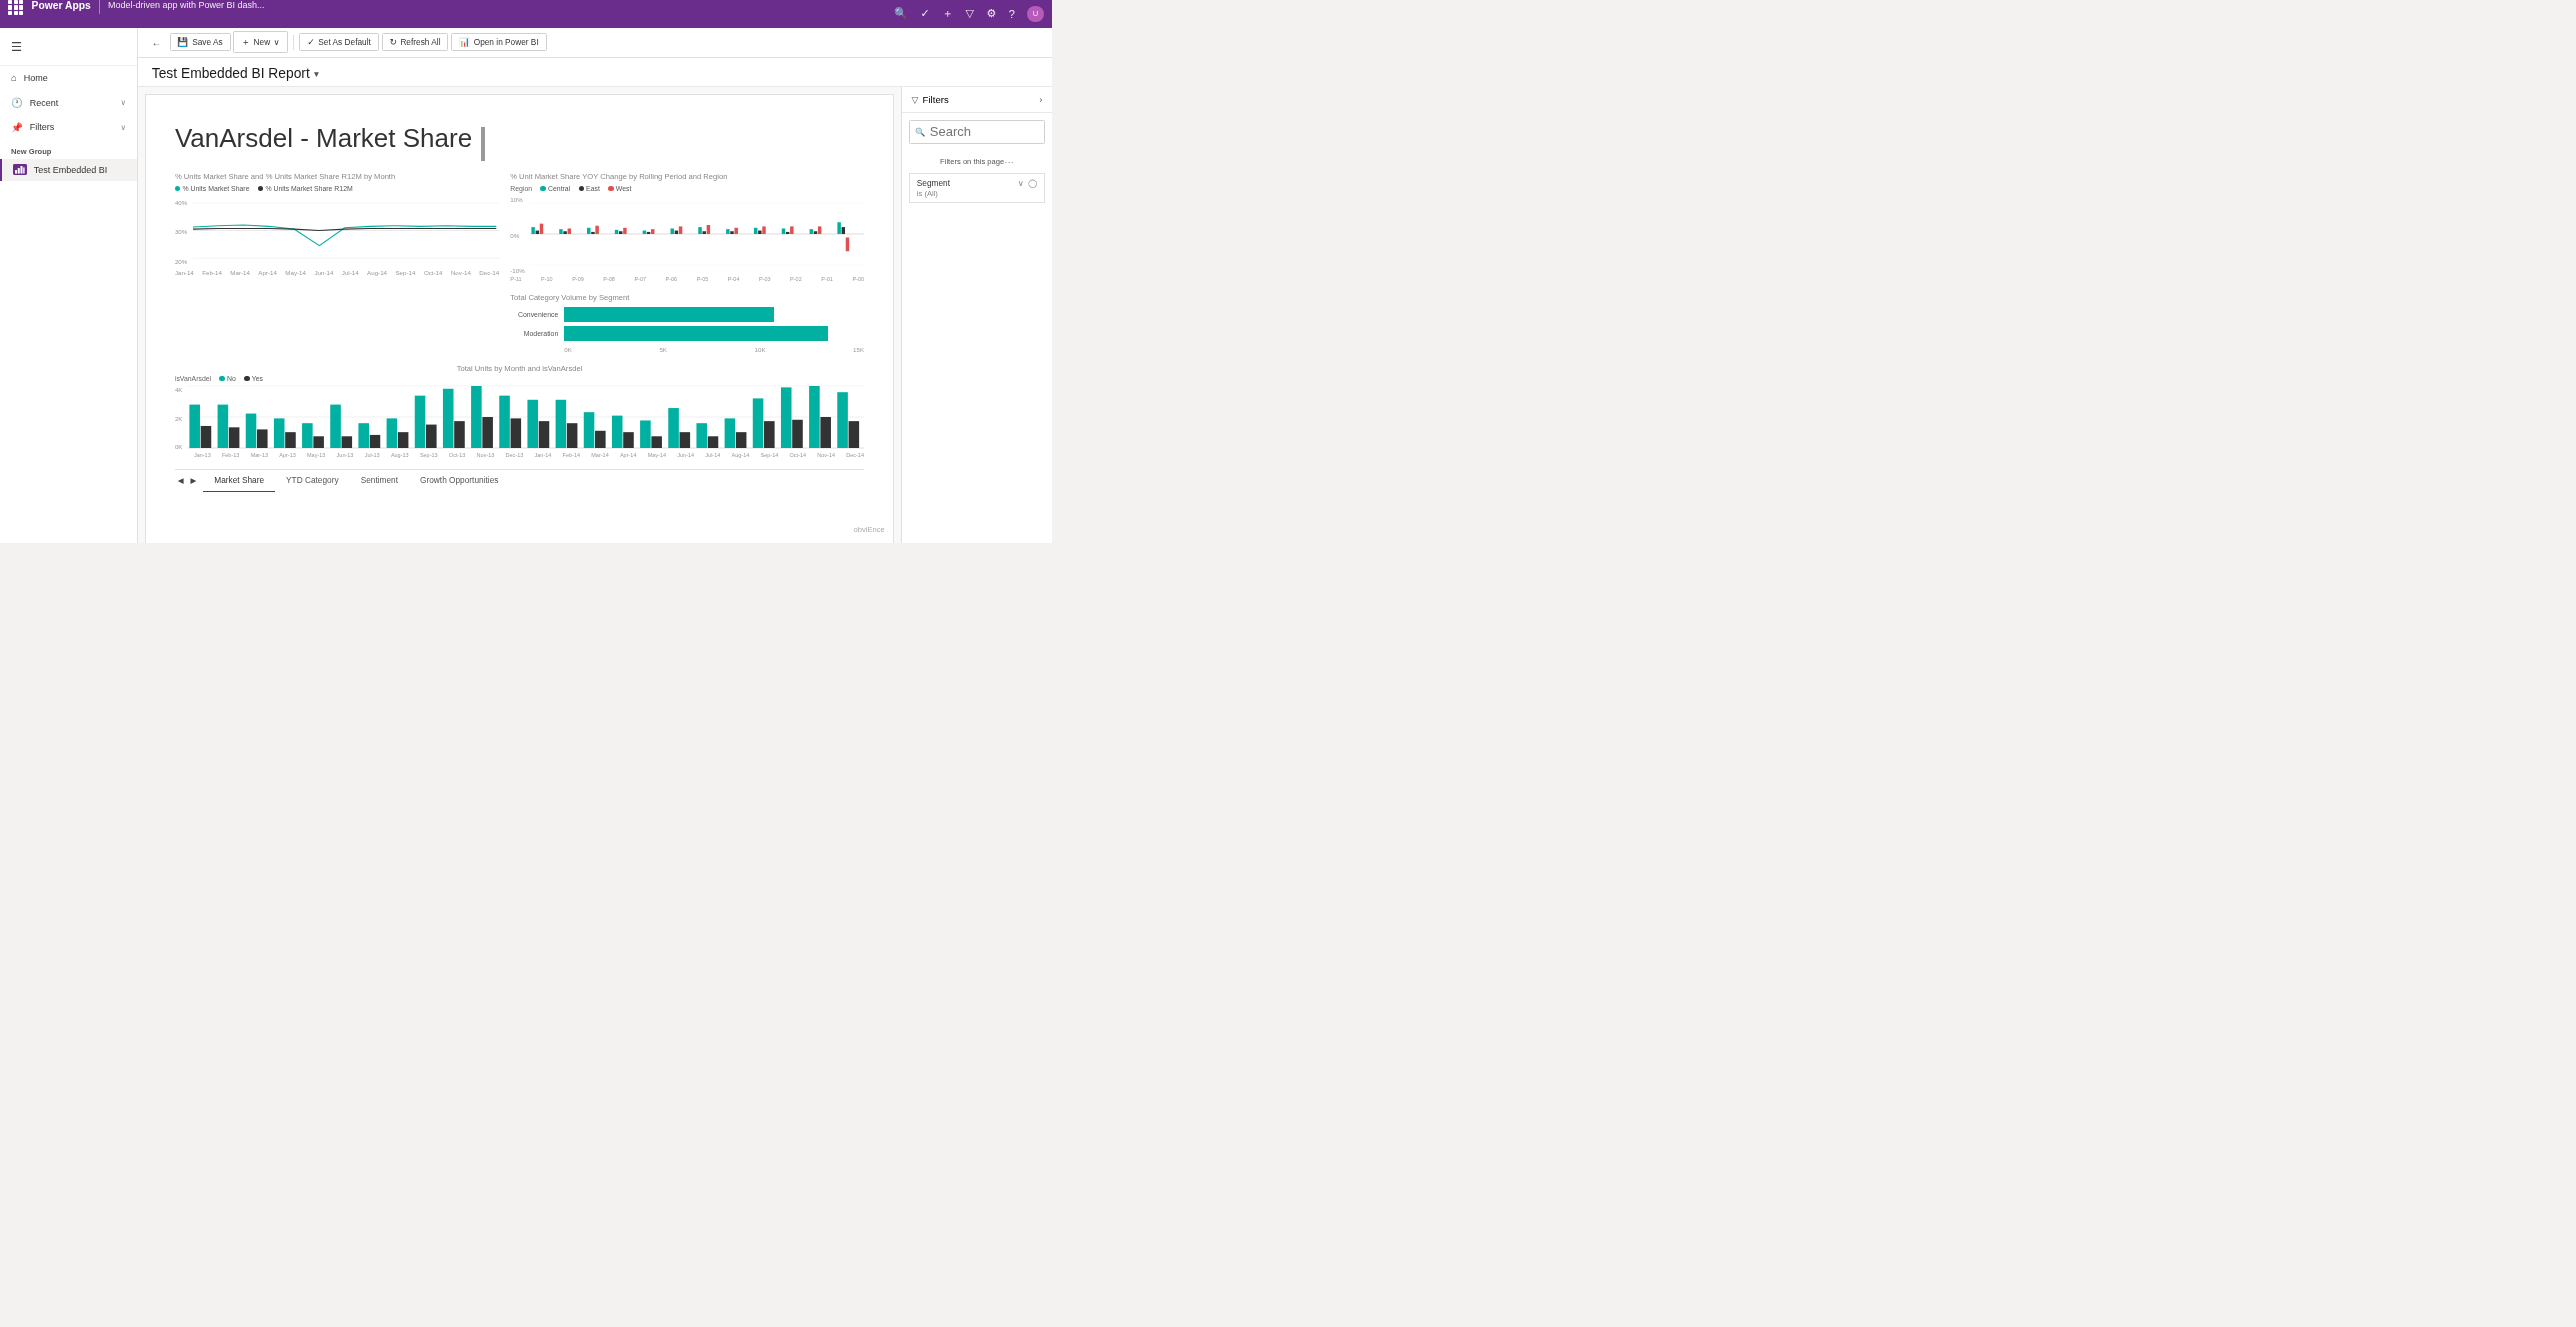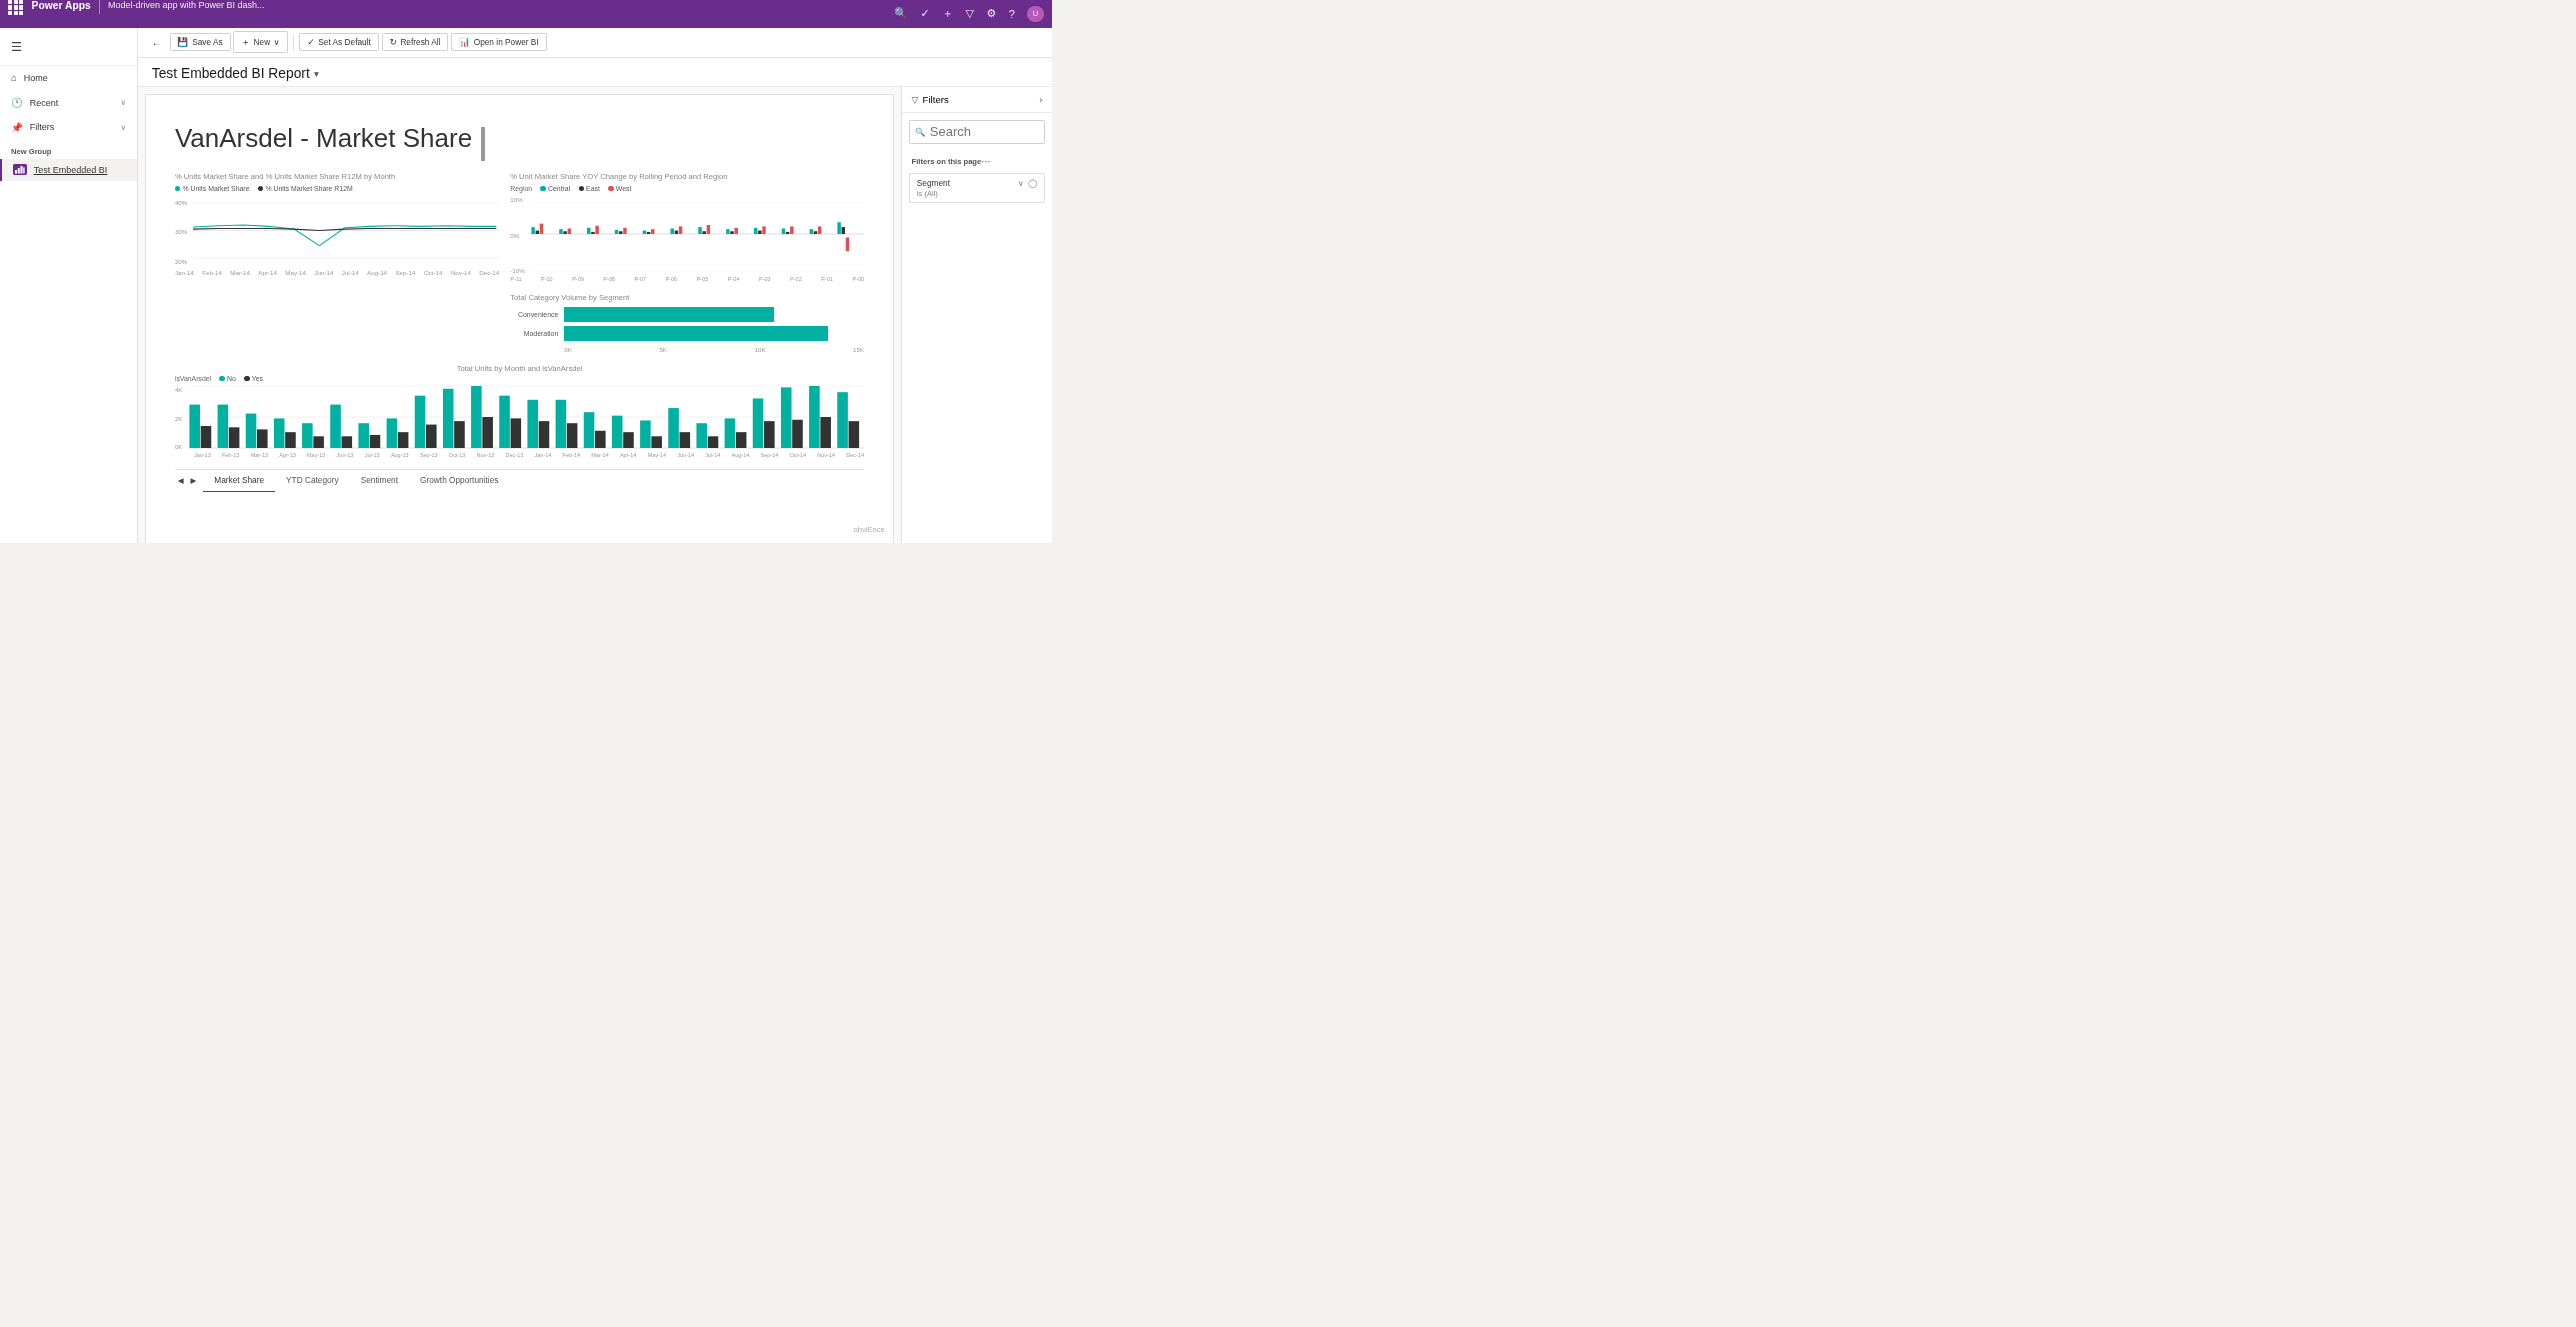--- a/index.html
+++ b/index.html
@@ -47,21 +47,21 @@
     .sidebar-item .si-icon { font-size: 9.6px; color: #555; }
     .sidebar-item .si-arrow { margin-left: auto; font-size: 7.6px; color: #888; }
     .sidebar-group-label {
       padding: 6.9px 11px 2.8px; font-size: 7.6px; font-weight: 600; color: #555; text-transform: none;
     }
     .sidebar-nav-item {
       display: flex; align-items: center; gap: 6.9px;
       padding: 5.5px 11px; cursor: pointer; color: #333; font-size: 9px;
       border-left: 2.1px solid transparent;
     }
-    .sidebar-nav-item.active { border-left: 2.1px solid #6b2d8b; background: #f3f2f1; text-decoration: underline; }
+    .sidebar-nav-item.active { border-left: 2.1px solid #6b2d8b; background: #f3f2f1; }
     .sidebar-nav-item .nav-icon {
       width: 13.8px; height: 11px; background: #6b2d8b; border-radius: 1.4px;
       display: flex; align-items: center; justify-content: center;
     }
 
     
     .content-area { flex: 1; display: flex; flex-direction: column; overflow: hidden; }
 
     
     .toolbar {
@@ -155,22 +155,22 @@
     }
     .filters-title { font-size: 9.6px; font-weight: 500; display: flex; align-items: center; gap: 4.1px; }
     .filters-collapse-btn { font-size: 9.6px; color: #555; cursor: pointer; }
     .filters-search {
       margin: 6.9px; border: 0.7px solid #d0d0d0; border-radius: 1.4px;
       display: flex; align-items: center; padding: 3.4px 5.5px; gap: 4.1px;
     }
     .filters-search-icon { font-size: 8.3px; color: #888; }
     .filters-search-input { border: none; outline: none; font-size: 13px; color: #333; width: 100%; font-family: Liberation Sans, sans-serif; }
     .filters-section-label {
-      padding: 5.5px 9.6px 2.8px; font-size: 7.6px; color: #555; font-weight: 700;
-      display: flex; align-items: center; justify-content: flex-start;
+      padding: 5.5px 9.6px 2.8px; font-size: 7.6px; color: #555; font-weight: 400;
+      display: flex; align-items: center; justify-content: center;
     }
     .filters-section-dots { color: #888; font-size: 9.6px; cursor: pointer; }
     .filter-card {
       margin: 2.8px 6.9px; border: 0.7px solid #e0e0e0; border-radius: 0; padding: 4.1px 6.9px;
     }
     .filter-card-header { display: flex; align-items: center; justify-content: space-between; font-size: 8.3px; color: #333; }
     .filter-card-value { font-size: 7.6px; color: #888; margin-top: 1.4px; }
     .filter-card-icons { display: flex; gap: 4.1px; align-items: center; }
     .filter-card-icon { font-size: 8.3px; color: #888; cursor: pointer; }
 

